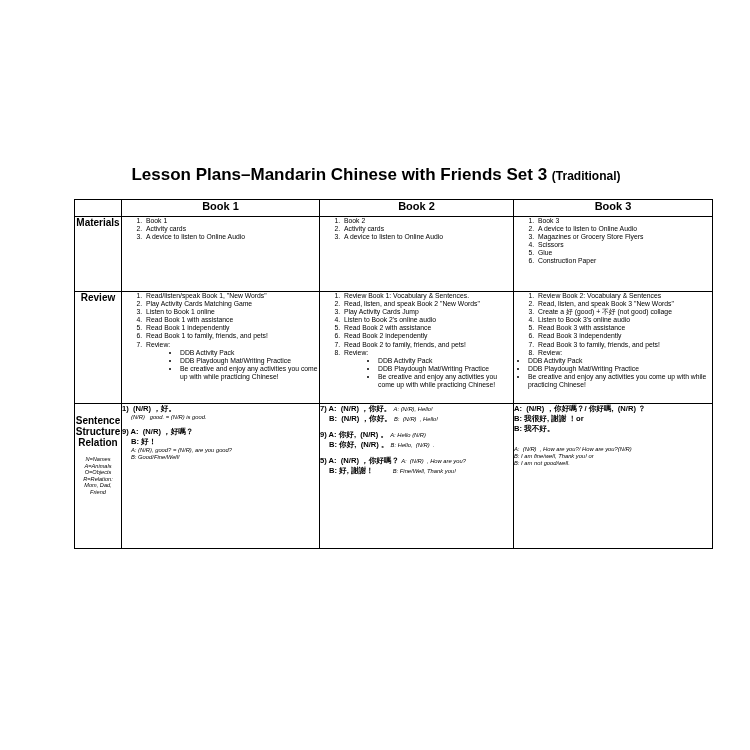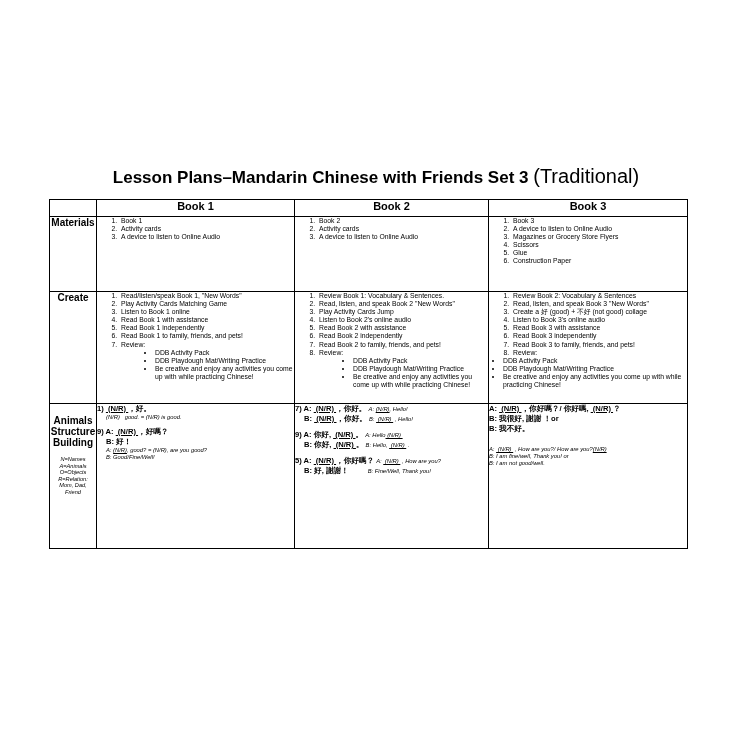--- a/index.html
+++ b/index.html
@@ -1,38 +1,38 @@
 <!DOCTYPE html>
 <html><head>
 <meta charset="utf-8">
 <style>
   html,body{margin:0;padding:0;background:#fff;}
   body{width:750px;height:750px;position:relative;font-family:"Liberation Sans","DejaVu Sans",sans-serif;color:#000;}
   .page{position:absolute;inset:0;background:#fff;}
   .doc-title{position:absolute;top:165px;left:57px;width:638px;text-align:center;font-size:17px;font-weight:bold;letter-spacing:0;}
-  .doc-title .suffix{font-weight:normal;font-size:20px;}
-  table.lesson{position:absolute;top:199px;left:49px;border-collapse:collapse;table-layout:fixed;}
+  .doc-title .suffix{font-weight:bold;font-size:12px;}
+  table.lesson{position:absolute;top:199px;left:74px;border-collapse:collapse;table-layout:fixed;}
   table.lesson td,table.lesson th{border:1px solid #000;vertical-align:top;padding:0;background:#fff;}
   th.book-header{font-size:11px;font-weight:bold;text-align:center;vertical-align:middle;height:16px;}
   td.corner{height:16px;}
   td.label-cell{text-align:center;vertical-align:middle;font-weight:bold;font-size:10px;line-height:11px;}
   td.label-cell.top{vertical-align:top;padding-top:11px;}
   .legend{list-style:none;margin:8px 0 0 0;padding:0;font-weight:normal;font-style:italic;font-size:5.6px;line-height:6.6px;}
   td.content{font-size:6.8px;line-height:8.1px;padding:4px 3px 0 1px;}
   ol.num{margin:0;padding:0 0 0 22px;}
   ol.num li{padding-left:2px;}
   ul.bul{margin:0;padding:0;list-style:disc;}
   ul.bul.deep{margin-left:48px;padding-left:10px;}
   ul.bul.shallow{margin-left:4px;padding-left:10px;}
   td.s-cell{padding:8px 3px 0 5px;font-size:7.6px;font-weight:bold;line-height:10px;}
   .ln{min-height:1px;}
   .ln.indent{padding-left:9px;}
   .ln.sub{font-size:5.8px;font-weight:normal;font-style:italic;line-height:7px;}
   .ln.gap{height:6px;}
-  .ln .u{text-decoration:underline;text-align:center;}
+  .ln .u{text-align:center;}
   .ln .i{font-style:italic;font-weight:normal;font-size:5.8px;}
 </style>
 </head>
 <body>
 
 <div class="page">
 
   <div class="doc-title">
     <span>Lesson Plans–Mandarin Chinese with Friends Set 3</span>
     <span class="suffix">(Traditional)</span>
@@ -75,21 +75,21 @@
               <li>A device to listen to Online Audio</li>
               <li>Magazines or Grocery Store Flyers</li>
               <li>Scissors</li>
               <li>Glue</li>
               <li>Construction Paper</li>
             </ol>
         </td>
       </tr>
 
       <tr style="height:112px;">
-        <td class="label-cell">Create</td>
+        <td class="label-cell">Review</td>
         <td class="content">
           <ol class="num">
               <li>Read/listen/speak Book 1, "New Words"</li>
               <li>Play Activity Cards Matching Game</li>
               <li>Listen to Book 1 online</li>
               <li>Read Book 1 with assistance</li>
               <li>Read Book 1 independently</li>
               <li>Read Book 1 to family, friends, and pets!</li>
               <li>Review:</li>
             </ol>
@@ -130,21 +130,21 @@
           <ul class="bul shallow">
               <li>DDB Activity Pack</li>
               <li>DDB Playdough Mat/Writing Practice</li>
               <li>Be creative and enjoy any activities you come up with while practicing Chinese!</li>
             </ul>
         </td>
       </tr>
 
       <tr style="height:145px;">
         <td class="label-cell top">
-          <div>Animals Structure Building</div>
+          <div>Sentence Structure Relation</div>
           <ul class="legend">
               <li>N=Names</li>
               <li>A=Animals</li>
               <li>O=Objects</li>
               <li>R=Relation:</li>
               <li>Mom, Dad,</li>
               <li>Friend</li>
             </ul>
         </td>
         <td class="s-cell">

